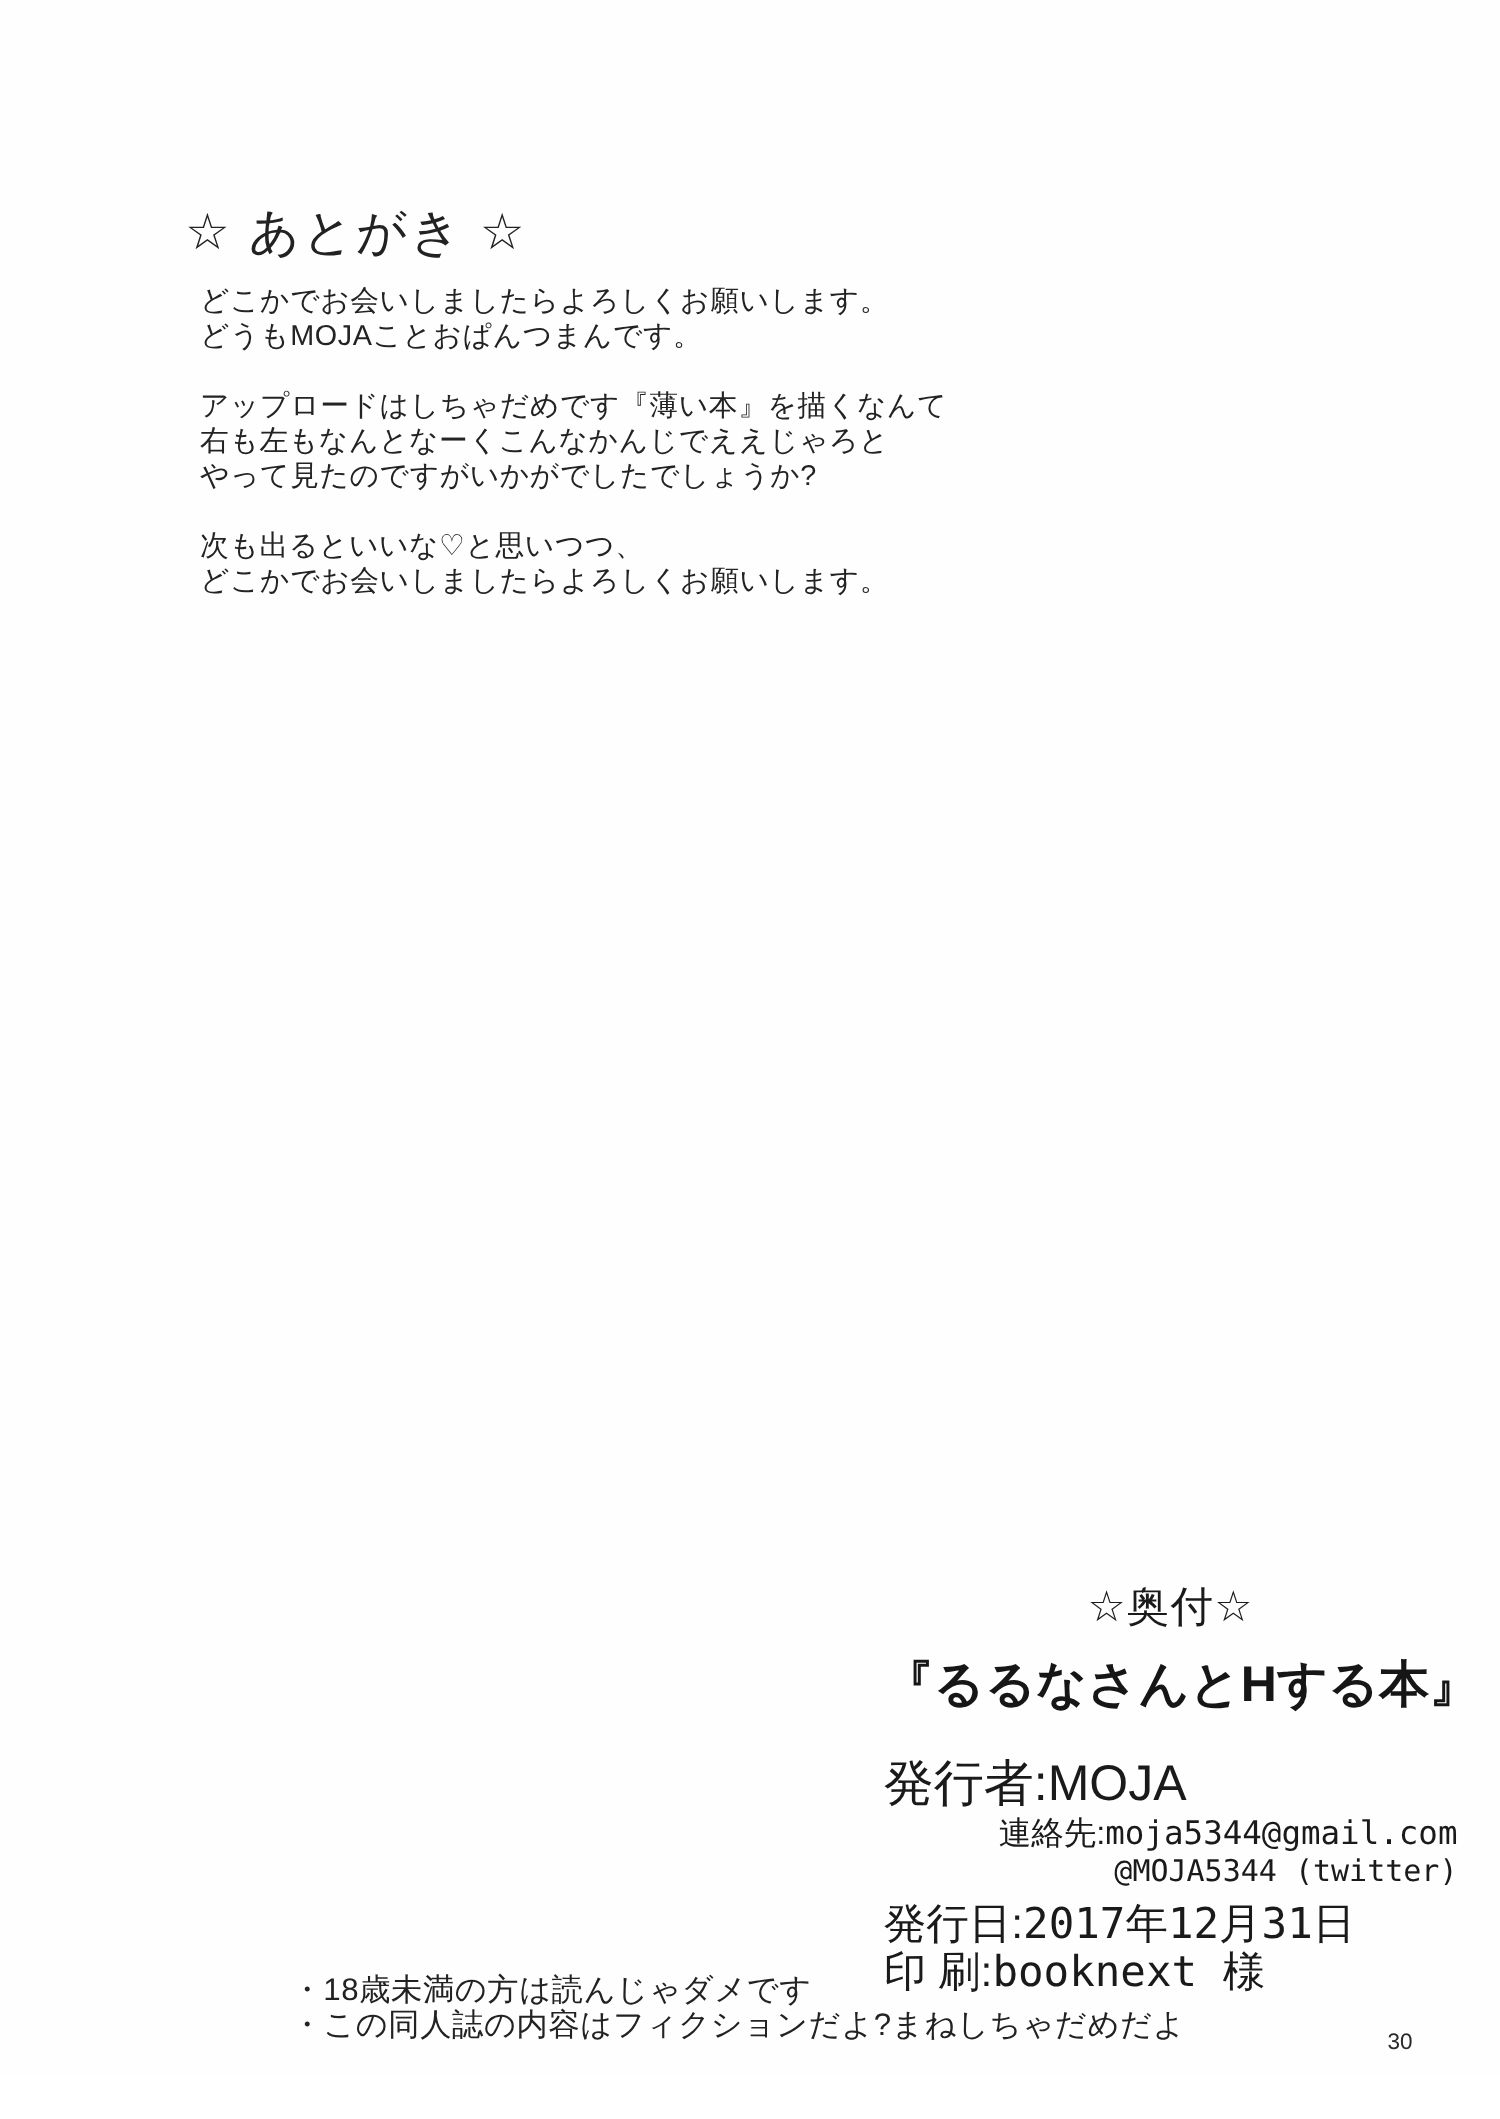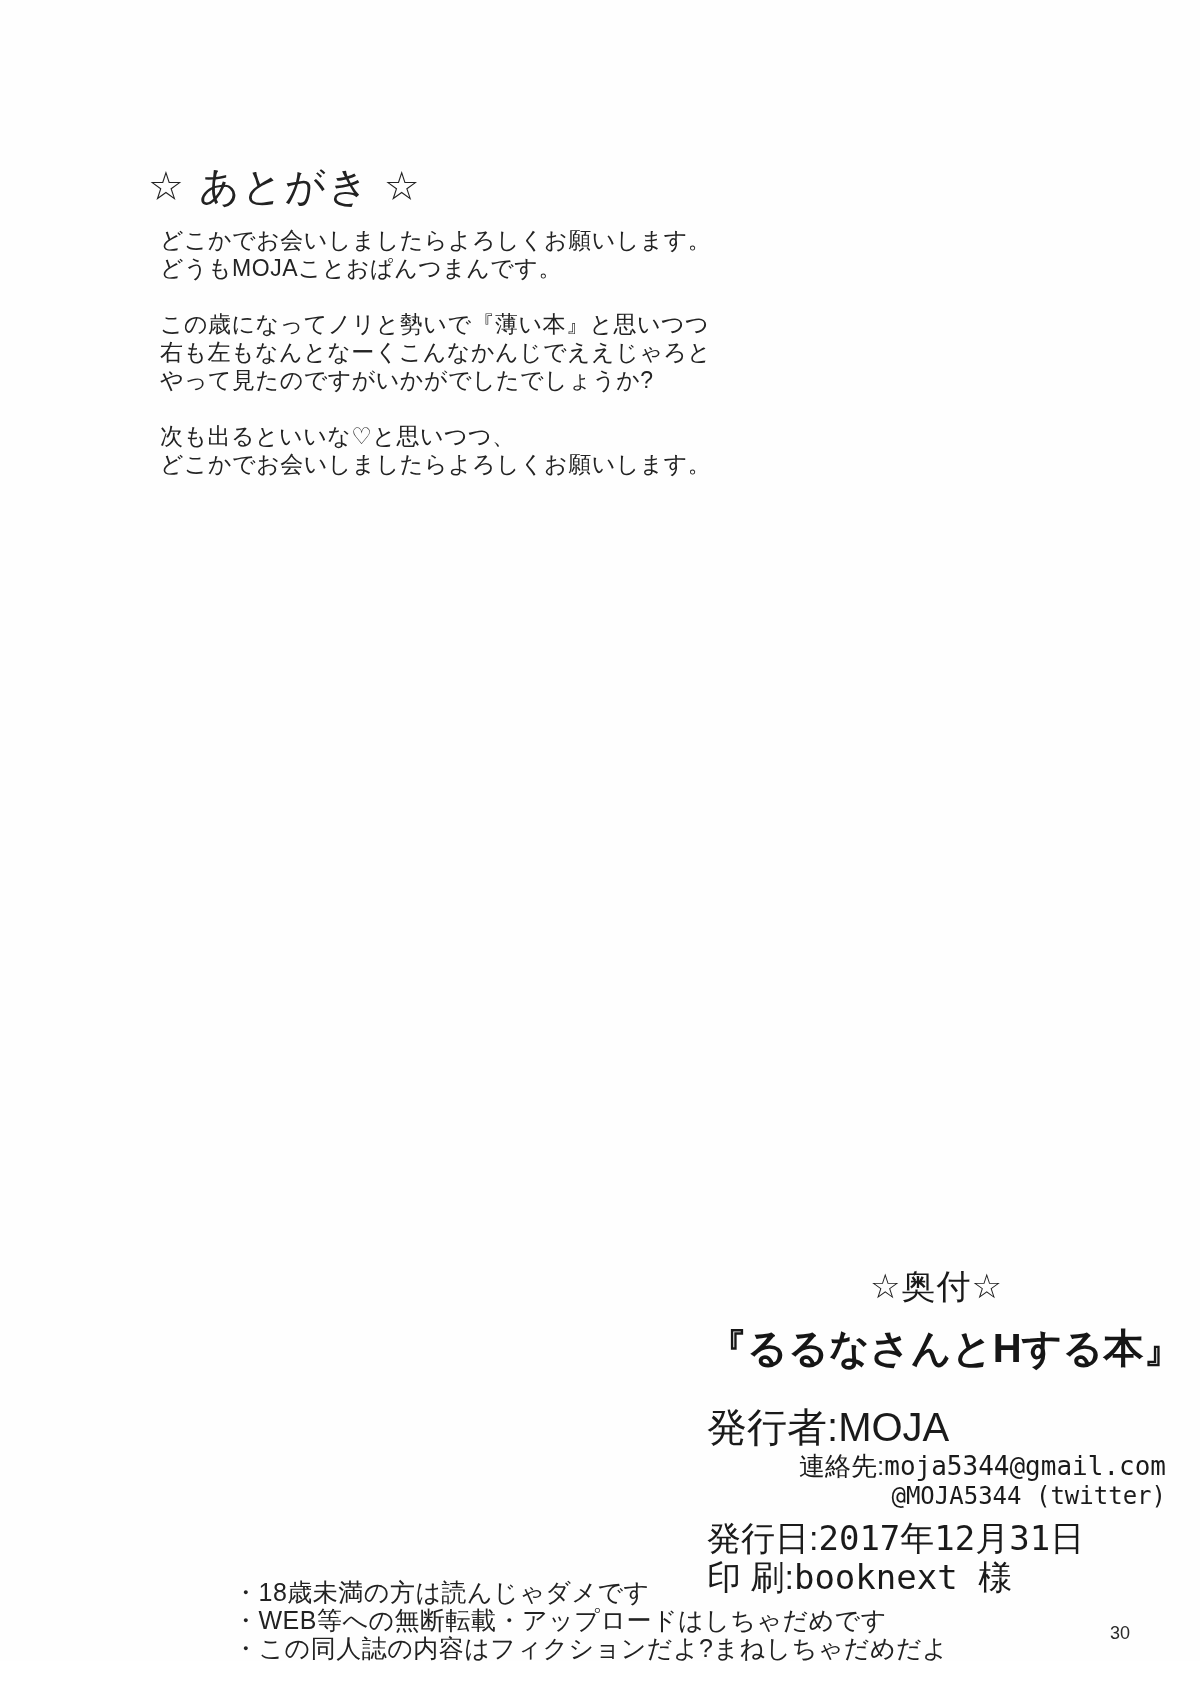--- a/index.html
+++ b/index.html
@@ -142,21 +142,21 @@
 
   <section class="afterword">
     <h1 class="afterword-heading">☆ あとがき ☆</h1>
 
     <div class="afterword-body">
       <div class="afterword-para">
         <div class="afterword-line">どこかでお会いしましたらよろしくお願いします。</div>
         <div class="afterword-line">どうもMOJAことおぱんつまんです。</div>
       </div>
       <div class="afterword-para">
-        <div class="afterword-line">この歳になってノリと勢いで『薄い本』と思いつつ</div>
+        <div class="afterword-line">アップロードはしちゃだめです『薄い本』を描くなんて</div>
         <div class="afterword-line">右も左もなんとなーくこんなかんじでええじゃろと</div>
         <div class="afterword-line">やって見たのですがいかがでしたでしょうか?</div>
       </div>
       <div class="afterword-para">
         <div class="afterword-line">次も出るといいな♡と思いつつ、</div>
         <div class="afterword-line">どこかでお会いしましたらよろしくお願いします。</div>
       </div>
     </div>
   </section>
 
@@ -179,19 +179,18 @@
       <span>発行日:</span><span class="mono">2017年12月31日</span>
     </div>
 
     <div class="printer-line">
       <span>印 刷:</span><span class="mono">booknext 様</span>
     </div>
   </section>
 
   <ul class="notices">
     <li class="notice-item">・18歳未満の方は読んじゃダメです</li>
-    <li class="notice-item">・WEB等への無断転載・アップロードはしちゃだめです</li>
     <li class="notice-item">・この同人誌の内容はフィクションだよ?まねしちゃだめだよ</li>
   </ul>
 
   <div class="page-number">30</div>
 
 </div>
 
 </body></html>

